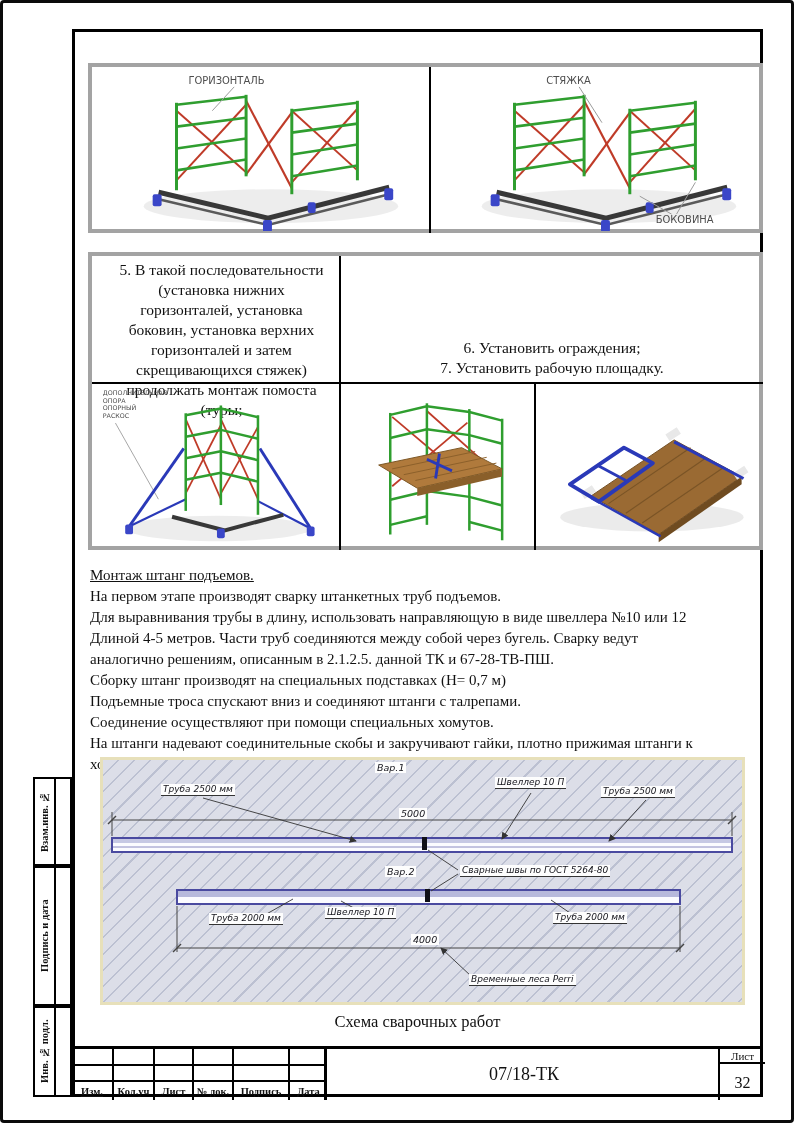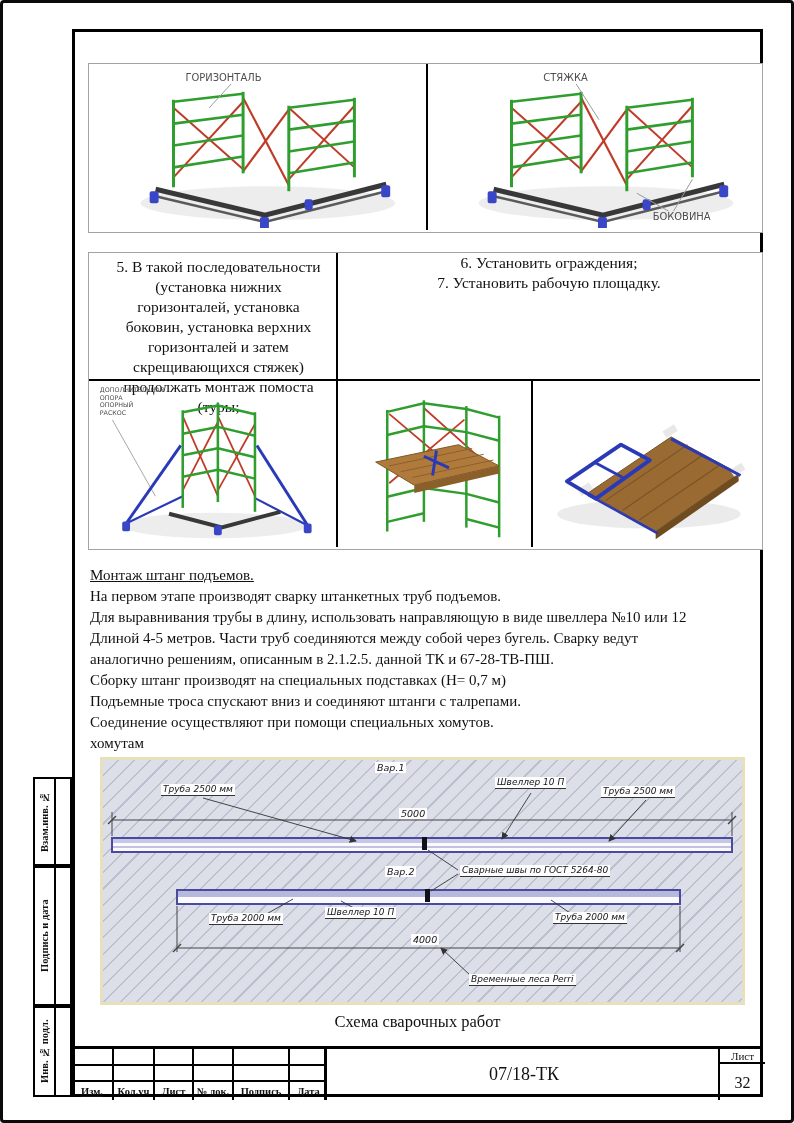--- a/index.html
+++ b/index.html
@@ -2,21 +2,21 @@
 <html><head>
 <meta charset="utf-8">
 <style>
   html,body{margin:0;padding:0;}
   body{width:794px;height:1123px;position:relative;background:#ffffff;
        font-family:"Liberation Serif",serif;color:#111;overflow:hidden;}
   .abs{position:absolute;box-sizing:border-box;}
   .page-border{left:0;top:0;width:794px;height:1123px;border:3px solid #0a0a0a;border-radius:4px;}
   .frame{left:72px;top:29px;width:691px;height:1068px;border:3px solid #000;}
   
-  .tbl{border:1px solid #a3a3a3;background:#fff;}
+  .tbl{border:4px solid #a3a3a3;background:#fff;}
   .vline{background:#000;width:2px;}
   .hline{background:#000;height:2px;}
   
   .side-cell{left:33px;width:39px;border:2px solid #000;background:#fff;}
   .side-div{left:19px;top:0;width:2px;height:100%;background:#000;position:absolute;}
   .side-label{position:absolute;left:0;top:0;width:19px;height:100%;display:flex;align-items:center;justify-content:center;
       writing-mode:vertical-rl;transform:rotate(180deg);
       font:bold 10.5px "Liberation Serif",serif;white-space:nowrap;}
   
   .steptext{font-size:15.5px;line-height:20px;text-align:center;}
@@ -104,21 +104,21 @@
 </div>
 
 <div class="abs tbl" style="left:88px;top:252px;width:675px;height:298px;">
   <div class="abs hline" style="left:0;top:126px;width:671px;"></div>
   <div class="abs vline" style="left:247px;top:0;height:294px;"></div>
   <div class="abs vline" style="left:442px;top:128px;height:166px;"></div>
 
   <div class="abs" style="left:0;top:0;width:247px;height:126px;">
     <div class="steptext" style="padding:4px 6px 0 18px;">5. В такой последовательности (установка нижних горизонталей, установка боковин, установка верхних горизонталей и затем скрещивающихся стяжек) продолжать монтаж помоста (туры;</div>
   </div>
-  <div class="abs" style="left:249px;top:0;width:422px;height:122px;display:flex;flex-direction:column;justify-content:flex-start;">
+  <div class="abs" style="left:249px;top:0;width:422px;height:122px;display:flex;flex-direction:column;justify-content:flex-end;">
     <div class="steptext">6. Установить ограждения;</div>
     <div class="steptext">7. Установить рабочую площадку.</div>
   </div>
 
   <div class="abs fig-cell" style="left:0;top:128px;width:247px;height:166px;">
     <svg width="245" height="164" viewBox="0 0 245 168">
       <ellipse cx="125" cy="148" rx="95" ry="13" fill="#000" opacity="0.07"></ellipse>
       <path d="M20 40 L64 118" stroke="#9a9a9a" stroke-width="0.9" fill="none"></path>
       <line x1="90" y1="66" x2="34" y2="146" stroke="#2a39b8" stroke-width="3"></line>
       <line x1="34" y1="146" x2="92" y2="118" stroke="#2a39b8" stroke-width="2.2"></line>
@@ -216,20 +216,21 @@
 
 <div class="abs" style="left:90px;top:565px;width:665px;">
   <div class="bodyline u">Монтаж штанг подъемов.</div>
   <div class="bodyline">На первом этапе производят сварку штанкетных труб подъемов.</div>
   <div class="bodyline">Для выравнивания трубы в длину, использовать направляющую в виде швеллера №10 или 12</div>
   <div class="bodyline">Длиной 4-5 метров. Части труб соединяются между собой через бугель. Сварку ведут</div>
   <div class="bodyline">аналогично решениям, описанным в 2.1.2.5. данной ТК и 67-28-ТВ-ПШ.</div>
   <div class="bodyline">Сборку штанг производят на специальных подставках (Н= 0,7 м)</div>
   <div class="bodyline">Подъемные троса спускают вниз и соединяют штанги с талрепами.</div>
   <div class="bodyline">Соединение осуществляют при помощи специальных хомутов.</div>
+  <div class="bodyline">На штанги надевают соединительные скобы и закручивают гайки, плотно прижимая штанги к</div>
   <div class="bodyline">хомутам</div>
 </div>
 
 <div class="abs panel">
   <svg class="abs" style="left:0;top:0;" width="639" height="242" viewBox="0 0 639 242">
     <defs>
       <marker id="arr" markerWidth="8" markerHeight="8" refX="7" refY="4" orient="auto">
         <path d="M0 0 L8 4 L0 8 z" fill="#333"></path>
       </marker>
     </defs>

